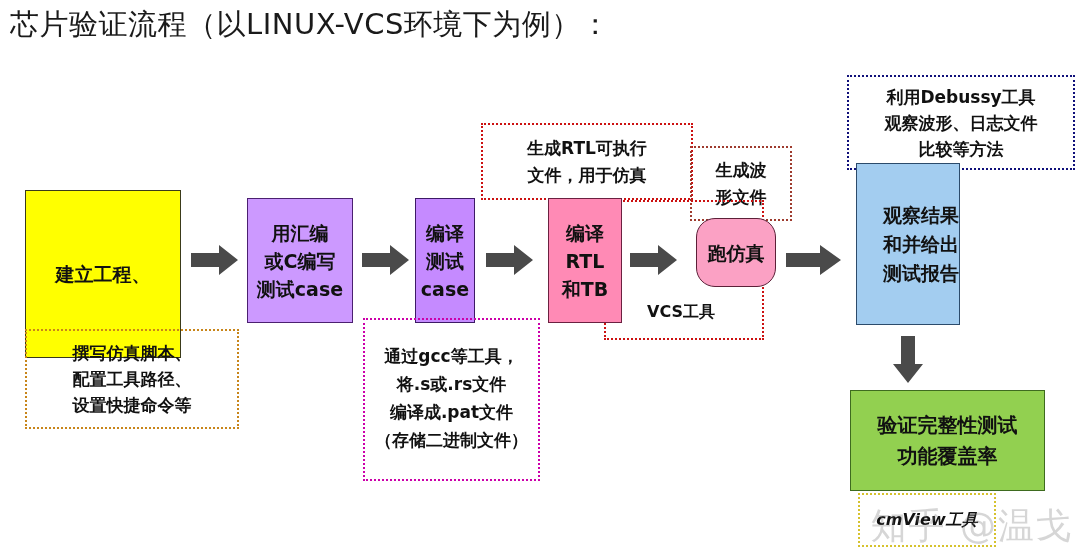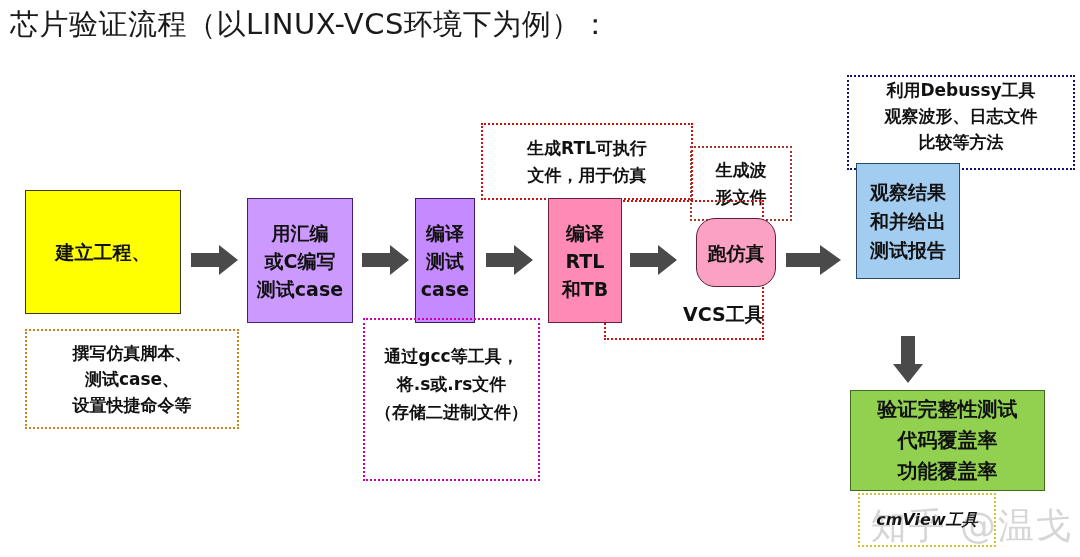--- a/index.html
+++ b/index.html
@@ -126,43 +126,43 @@
     border: 2.5px dotted #9e3b2e;
     font-size: 17px;
     line-height: 27px;
     justify-content: center;
     text-align: center;
   }
   .note-navy {
     border: 2.5px dotted #10107a;
     font-size: 17px;
     line-height: 26px;
+    justify-content: center;
   }
   .note-yellowdash {
     border: 2.5px dotted #d6c22e;
     font-size: 16px;
     line-height: 24px;
     justify-content: center;
   }
 
   
   .region {
     position: absolute;
     box-sizing: border-box;
     background: transparent;
   }
   .region-vcs { border: 2.5px dotted #cc1111; }
 
   .plain-label {
     position: absolute;
-    font-size: 19px;
+    font-size: 16px;
     font-weight: 700;
     color: #111111;
     white-space: nowrap;
-    margin-left: 36px;
   }
 
   
   .arrow { position: absolute; }
   .arrow svg { display: block; }
 
   
   #watermark {
     position: absolute;
     right: 6px;
@@ -194,27 +194,27 @@
   </div>
 
   <div class="note note-darkred" style="left:690px; top:146px; width:102px; height:75px;">
     <span class="ln">生成波</span>
     <span class="ln">形文件</span>
   </div>
 
   <div class="region region-vcs" style="left:604px; top:200px; width:160px; height:140px;"></div>
   <div class="plain-label" style="left:647px; top:302px;">VCS工具</div>
 
-  <div class="box box-yellow" style="left:25px; top:190px; width:156px; height:124px;">
+  <div class="box box-yellow" style="left:25px; top:190px; width:156px; height:168px;">
     <span class="ln">建立工程、</span>
   </div>
 
   <div class="note note-orange" style="left:25px; top:329px; width:214px; height:100px;">
     <span class="ln">撰写仿真脚本、</span>
-    <span class="ln">测试case、</span>
+    <span class="ln">配置工具路径、</span>
     <span class="ln">设置快捷命令等</span>
   </div>
 
   <div class="arrow" style="left:191px; top:243px;">
     <svg width="48" height="34" viewBox="0 0 48 34">
       <polygon points="0,10 28,10 28,2 47,17 28,32 28,24 0,24" fill="#4a4a4a"></polygon>
     </svg>
   </div>
 
   <div class="box box-purple" style="left:247px; top:198px; width:106px; height:125px;">
@@ -231,20 +231,21 @@
 
   <div class="box box-purple-2" style="left:415px; top:198px; width:60px; height:125px;">
     <span class="ln">编译</span>
     <span class="ln">测试</span>
     <span class="ln">case</span>
   </div>
 
   <div class="note note-magenta" style="left:363px; top:318px; width:177px; height:163px;">
     <span class="ln">通过gcc等工具，</span>
     <span class="ln">将.s或.rs文件</span>
+    <span class="ln">编译成.pat文件</span>
     <span class="ln">（存储二进制文件）</span>
   </div>
 
   <div class="arrow" style="left:486px; top:243px;">
     <svg width="48" height="34" viewBox="0 0 48 34">
       <polygon points="0,10 28,10 28,2 47,17 28,32 28,24 0,24" fill="#4a4a4a"></polygon>
     </svg>
   </div>
 
   <div class="box box-pink" style="left:548px; top:198px; width:74px; height:125px;">
@@ -262,35 +263,34 @@
   <div class="box box-pink2" style="left:696px; top:218px; width:80px; height:69px;border-radius:19px;">
     <span class="ln">跑仿真</span>
   </div>
 
   <div class="arrow" style="left:786px; top:243px;">
     <svg width="56" height="34" viewBox="0 0 56 34">
       <polygon points="0,10 34,10 34,2 55,17 34,32 34,24 0,24" fill="#4a4a4a"></polygon>
     </svg>
   </div>
 
-  <div class="box box-blue" style="left:856px; top:163px; width:104px; height:116px;">
+  <div class="box box-blue" style="left:856px; top:163px; width:104px; height:162px;align-items:flex-end;">
     <span class="ln">观察结果</span>
     <span class="ln">和并给出</span>
     <span class="ln">测试报告</span>
   </div>
 
   <div class="arrow" style="left:890px; top:336px;">
     <svg width="36" height="48" viewBox="0 0 36 48">
       <polygon points="11,0 25,0 25,28 33,28 18,47 3,28 11,28" fill="#4a4a4a"></polygon>
     </svg>
   </div>
 
   <div class="box box-green" style="left:850px; top:390px; width:195px; height:101px;">
     <span class="ln">验证完整性测试</span>
-    <span class="ln">代码覆盖率</span>
     <span class="ln">功能覆盖率</span>
   </div>
 
   <div class="note note-yellowdash" style="left:858px; top:493px; width:138px; height:54px;font-style:italic;">
     <span class="ln">cmView工具</span>
   </div>
 
   <div id="watermark">知乎 @温戈</div>
 
 </div>

